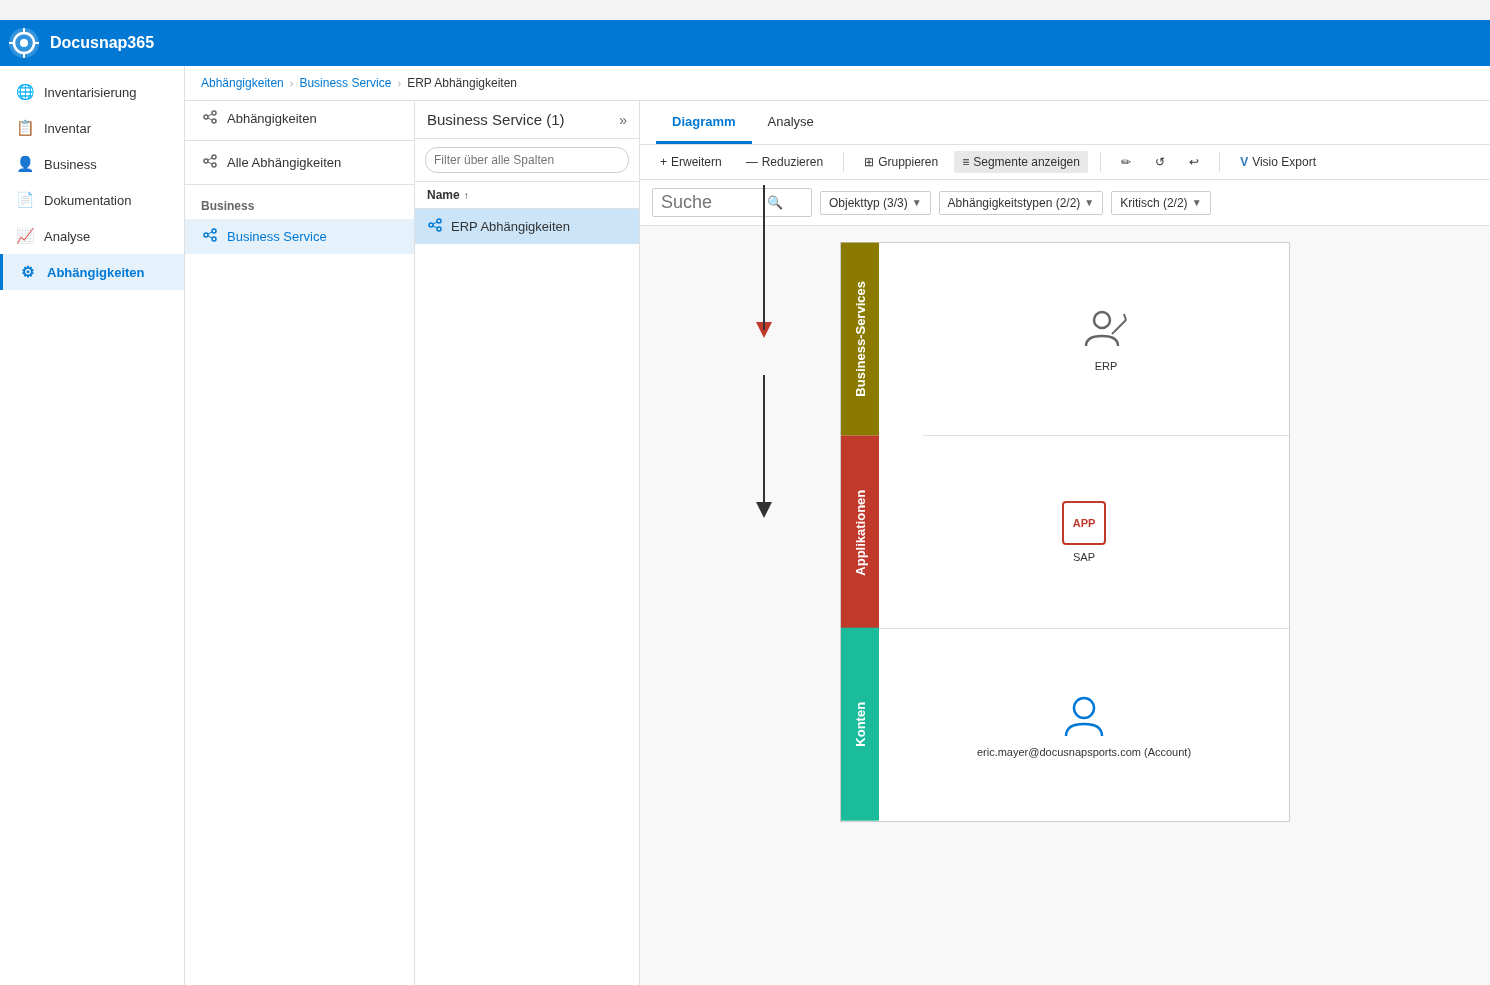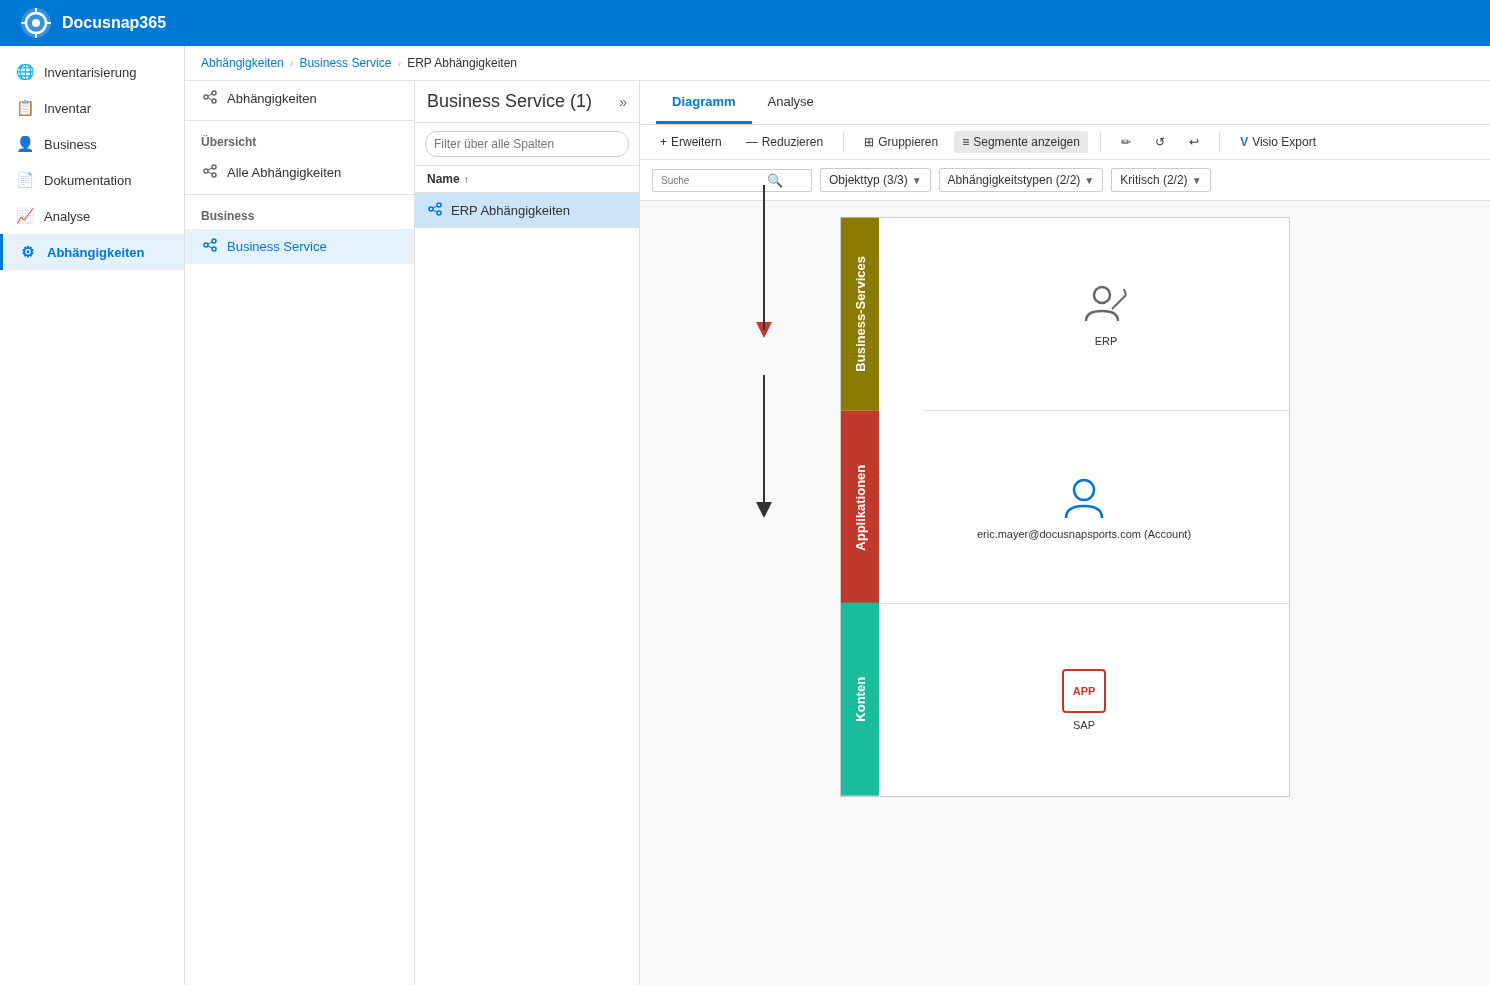--- a/index.html
+++ b/index.html
@@ -4,22 +4,23 @@
   <style>
     * { box-sizing: border-box; margin: 0; padding: 0; }
     body { font-family: 'Segoe UI', Arial, sans-serif; font-size: 13px; background: #f3f3f3; color: #333; display: flex; flex-direction: column; height: 985px; overflow: hidden; }
 
     
     .app-header {
       background: #0078d4;
       height: 46px;
       display: flex;
       align-items: center;
-      padding: 0 20px;
-      flex-shrink: 0;
+      padding: 0 8px;
+      flex-shrink: 0;
+      margin-top: 20px;
     }
     .app-logo {
       display: flex;
       align-items: center;
       gap: 10px;
       color: white;
       font-size: 16px;
       font-weight: 600;
     }
     .logo-icon {
@@ -131,21 +132,21 @@
       display: flex;
       flex-direction: column;
     }
     .middle-panel-header {
       display: flex;
       align-items: center;
       justify-content: space-between;
       padding: 10px 12px;
       border-bottom: 1px solid #e0e0e0;
     }
-    .middle-panel-title { font-size: 18px; color: #333; }
+    .middle-panel-title { font-size: 15px; color: #333; }
     .expand-icon { color: #666; cursor: pointer; font-size: 14px; }
     .filter-bar {
       padding: 8px 10px;
       border-bottom: 1px solid #e0e0e0;
     }
     .filter-input {
       width: 100%;
       border: 1px solid #ccc;
       padding: 5px 8px;
       font-size: 12px;
@@ -255,21 +256,21 @@
       align-items: center;
       border: 1px solid #ccc;
       border-radius: 2px;
       padding: 3px 8px;
       gap: 6px;
       min-width: 160px;
     }
     .search-box input {
       border: none;
       outline: none;
-      font-size: 10px;
+      font-size: 18px;
       width: 100px;
     }
     .filter-dropdown {
       display: flex;
       align-items: center;
       gap: 4px;
       padding: 4px 8px;
       border: 1px solid #ccc;
       border-radius: 2px;
       font-size: 12px;
@@ -429,21 +430,20 @@
                 <circle cx="4" cy="8" r="2" fill="none" stroke="#666" stroke-width="1.5"></circle>
                 <circle cx="12" cy="4" r="2" fill="none" stroke="#666" stroke-width="1.5"></circle>
                 <circle cx="12" cy="12" r="2" fill="none" stroke="#666" stroke-width="1.5"></circle>
                 <line x1="6" y1="7" x2="10" y2="5" stroke="#666" stroke-width="1"></line>
                 <line x1="6" y1="9" x2="10" y2="11" stroke="#666" stroke-width="1"></line>
               </svg>
           </span>
           <span>Abhängigkeiten</span>
         </div>
         <div class="panel-divider"></div>
-        <div class="panel-section-header">Übersicht</div>
         <div class="panel-item">
           <span class="panel-icon">
             <svg width="16" height="16" viewBox="0 0 16 16">
                 <circle cx="4" cy="8" r="2" fill="none" stroke="#666" stroke-width="1.5"></circle>
                 <circle cx="12" cy="4" r="2" fill="none" stroke="#666" stroke-width="1.5"></circle>
                 <circle cx="12" cy="12" r="2" fill="none" stroke="#666" stroke-width="1.5"></circle>
                 <line x1="6" y1="7" x2="10" y2="5" stroke="#666" stroke-width="1"></line>
                 <line x1="6" y1="9" x2="10" y2="11" stroke="#666" stroke-width="1"></line>
               </svg>
           </span>
@@ -579,35 +579,35 @@
                     <path d="M4 40 Q4 30 20 30 Q36 30 36 40" fill="none" stroke="#666" stroke-width="2.5"></path>
 
                     <line x1="32" y1="26" x2="44" y2="14" stroke="#666" stroke-width="2"></line>
                     <line x1="44" y1="14" x2="42" y2="8" stroke="#666" stroke-width="2"></line>
                     <line x1="30" y1="28" x2="32" y2="26" stroke="#666" stroke-width="2"></line>
                   </svg>
                   <span class="node-label">ERP</span>
                 </div>
               </div>
 
+              <div class="diagram-row app-row" style="position:relative;">
+
+                <div class="node" style="position:relative;">
+                  <div class="node-icon-app">APP</div>
+                  <span class="node-label">SAP</span>
+                </div>
+              </div>
+
               <div class="diagram-row konten-row">
                 <div class="node">
                   <svg class="node-icon-user" viewBox="0 0 48 48">
                     <circle cx="24" cy="16" r="10" fill="none" stroke="#0078d4" stroke-width="2.5"></circle>
                     <path d="M6 44 Q6 32 24 32 Q42 32 42 44" fill="none" stroke="#0078d4" stroke-width="2.5"></path>
                   </svg>
                   <span class="node-label">eric.mayer@docusnapsports.com (Account)</span>
-                </div>
-              </div>
-
-              <div class="diagram-row app-row" style="position:relative;">
-
-                <div class="node" style="position:relative;">
-                  <div class="node-icon-app">APP</div>
-                  <span class="node-label">SAP</span>
                 </div>
               </div>
             </div>
 
             <svg style="position:absolute; top:0; left:38px; width:calc(100% - 38px); height:100%; pointer-events:none;">
 
               <line x1="50%" y1="185" x2="50%" y2="330" stroke="#c0392b" stroke-width="2" marker-end="url(#arrowRed)"></line>
 
               <line x1="50%" y1="375" x2="50%" y2="510" stroke="#333" stroke-width="2" marker-end="url(#arrowBlack)"></line>
 

